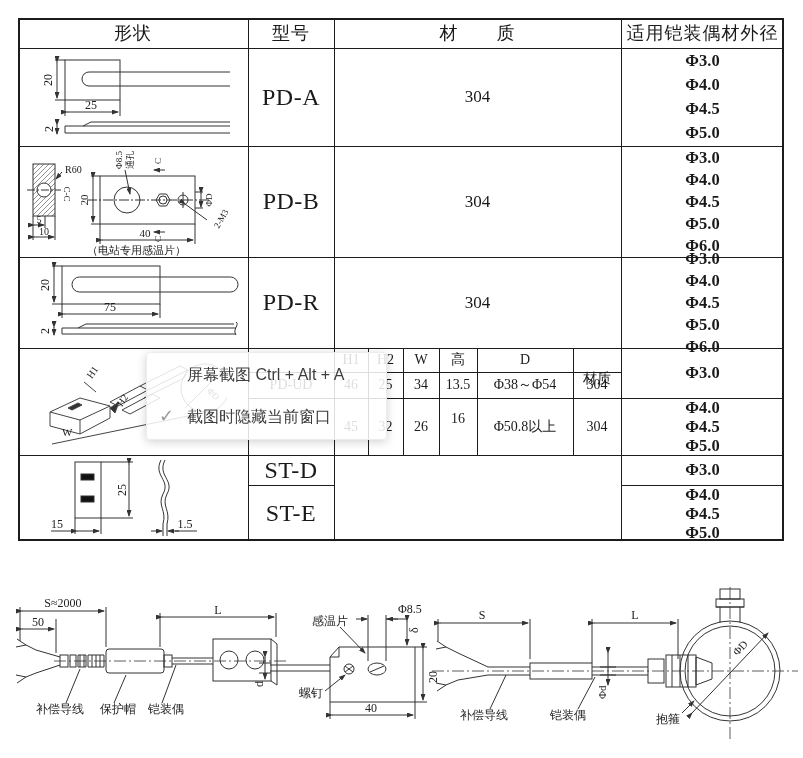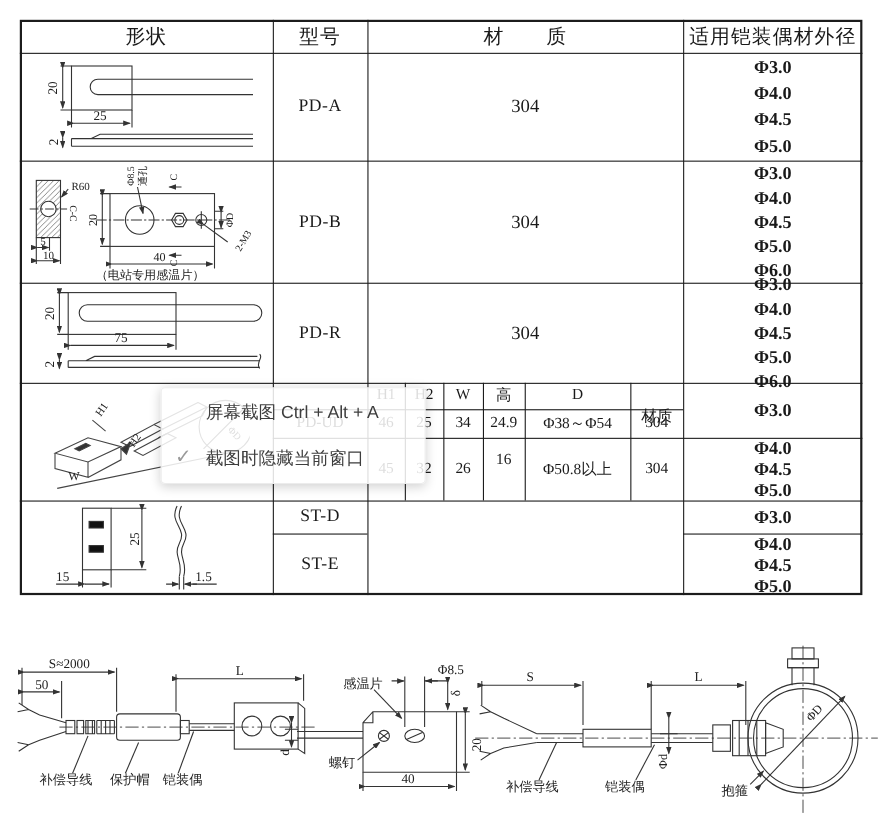--- a/index.html
+++ b/index.html
@@ -6,21 +6,21 @@
   #page{position:relative;width:803px;height:751px;background:#ffffff;overflow:hidden;
         font-family:"Liberation Serif","DejaVu Serif",serif;color:#1a1a1a;}
   
   .frame{position:absolute;border:2px solid #1c1c1c;box-sizing:border-box;}
   .hl{position:absolute;height:1px;background:#1c1c1c;}
   .vl{position:absolute;width:1px;background:#1c1c1c;}
   
   .cell{position:absolute;display:flex;align-items:center;justify-content:center;
         box-sizing:border-box;text-align:center;z-index:2;}
   .hdr{font-size:18px;letter-spacing:1px;}
-  .mdl{font-size:16px;letter-spacing:.5px;}
+  .mdl{font-size:24px;letter-spacing:.5px;}
   .mat{font-size:17px;}
   .dia{font-size:16.5px;white-space:pre-line;font-weight:bold;}
   .sub{font-size:14px;}
   .lh24{line-height:24px}.lh22{line-height:22px}.lh19{line-height:19px}
   
   .dwg{position:absolute;z-index:2;}
   svg text{fill:#222;stroke:none;font-family:"Liberation Serif","DejaVu Serif",serif;}
   
   #tooltip{position:absolute;left:146px;top:352px;width:239px;height:86px;
            background:rgba(255,255,255,0.85);border:1px solid #ececec;border-radius:4px;
@@ -88,21 +88,21 @@
   <div class="cell sub" style="left:368px;top:348px;width:35px;height:24px">H2</div>
   <div class="cell sub" style="left:403px;top:348px;width:36px;height:24px">W</div>
   <div class="cell sub" style="left:439px;top:348px;width:38px;height:24px">高</div>
   <div class="cell sub" style="left:477px;top:348px;width:96px;height:24px">D</div>
   <div class="cell sub" style="left:573px;top:367px;width:48px;height:24px">材质</div>
 
   <div class="cell sub" style="left:248px;top:372px;width:86px;height:26px">PD-UD</div>
   <div class="cell sub" style="left:334px;top:372px;width:34px;height:26px">46</div>
   <div class="cell sub" style="left:368px;top:372px;width:35px;height:26px">25</div>
   <div class="cell sub" style="left:403px;top:372px;width:36px;height:26px">34</div>
-  <div class="cell sub" style="left:439px;top:372px;width:38px;height:26px">24.9</div>
+  <div class="cell sub" style="left:439px;top:372px;width:38px;height:26px">13.5</div>
   <div class="cell sub" style="left:477px;top:372px;width:96px;height:26px">Φ38～Φ54</div>
   <div class="cell sub" style="left:573px;top:372px;width:48px;height:26px">304</div>
 
   <div class="cell sub" style="left:334px;top:398px;width:34px;height:57px">45</div>
   <div class="cell sub" style="left:368px;top:398px;width:35px;height:57px">32</div>
   <div class="cell sub" style="left:403px;top:398px;width:36px;height:57px">26</div>
   <div class="cell sub" style="left:439px;top:390px;width:38px;height:57px">16</div>
   <div class="cell sub" style="left:477px;top:398px;width:96px;height:57px">Φ50.8以上</div>
   <div class="cell sub" style="left:573px;top:398px;width:48px;height:57px">304</div>
 

